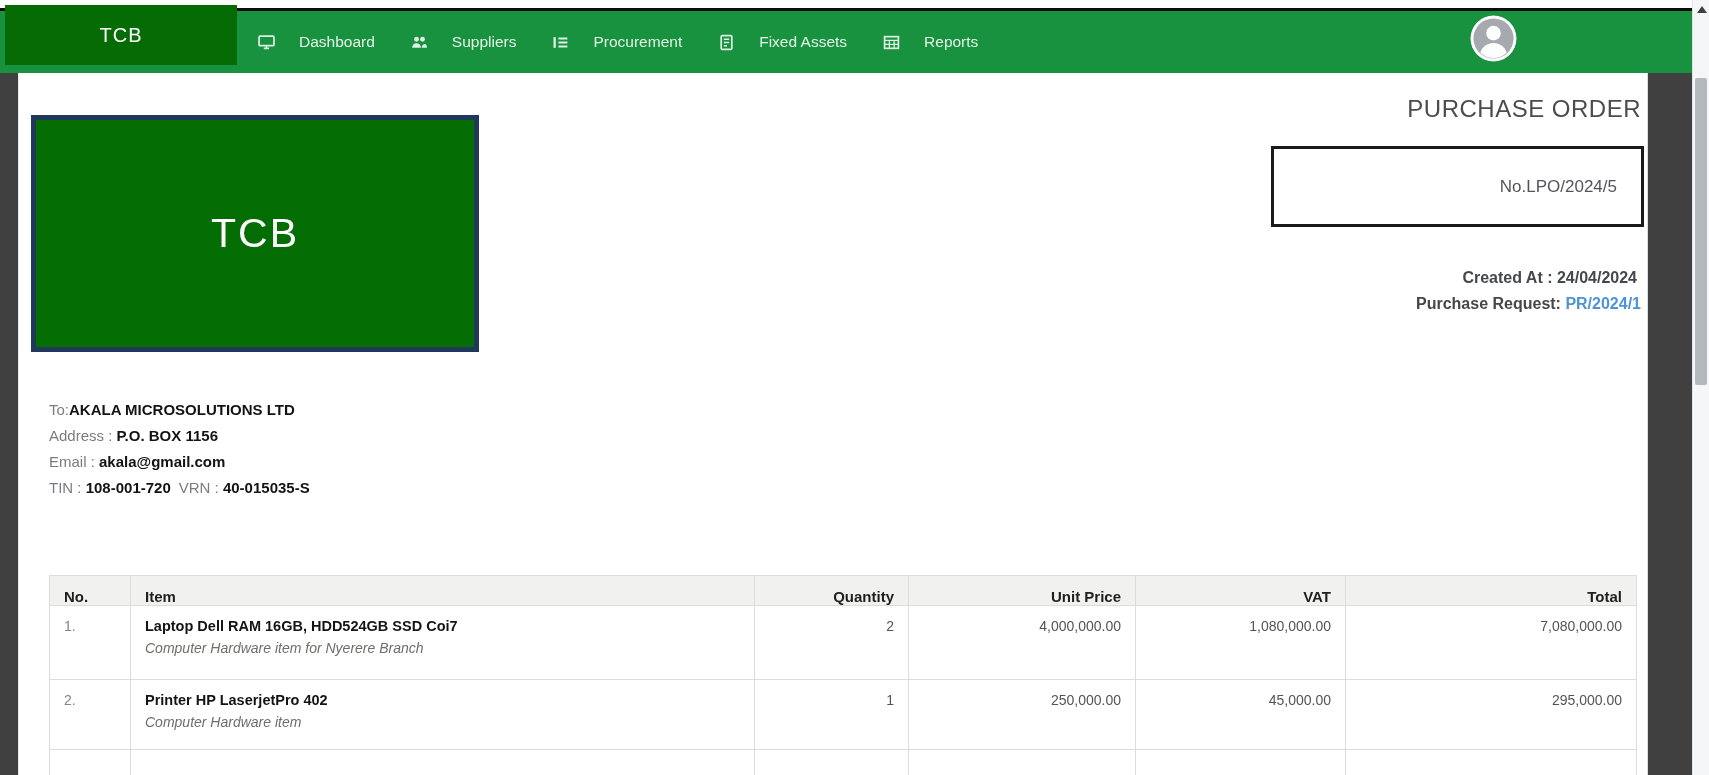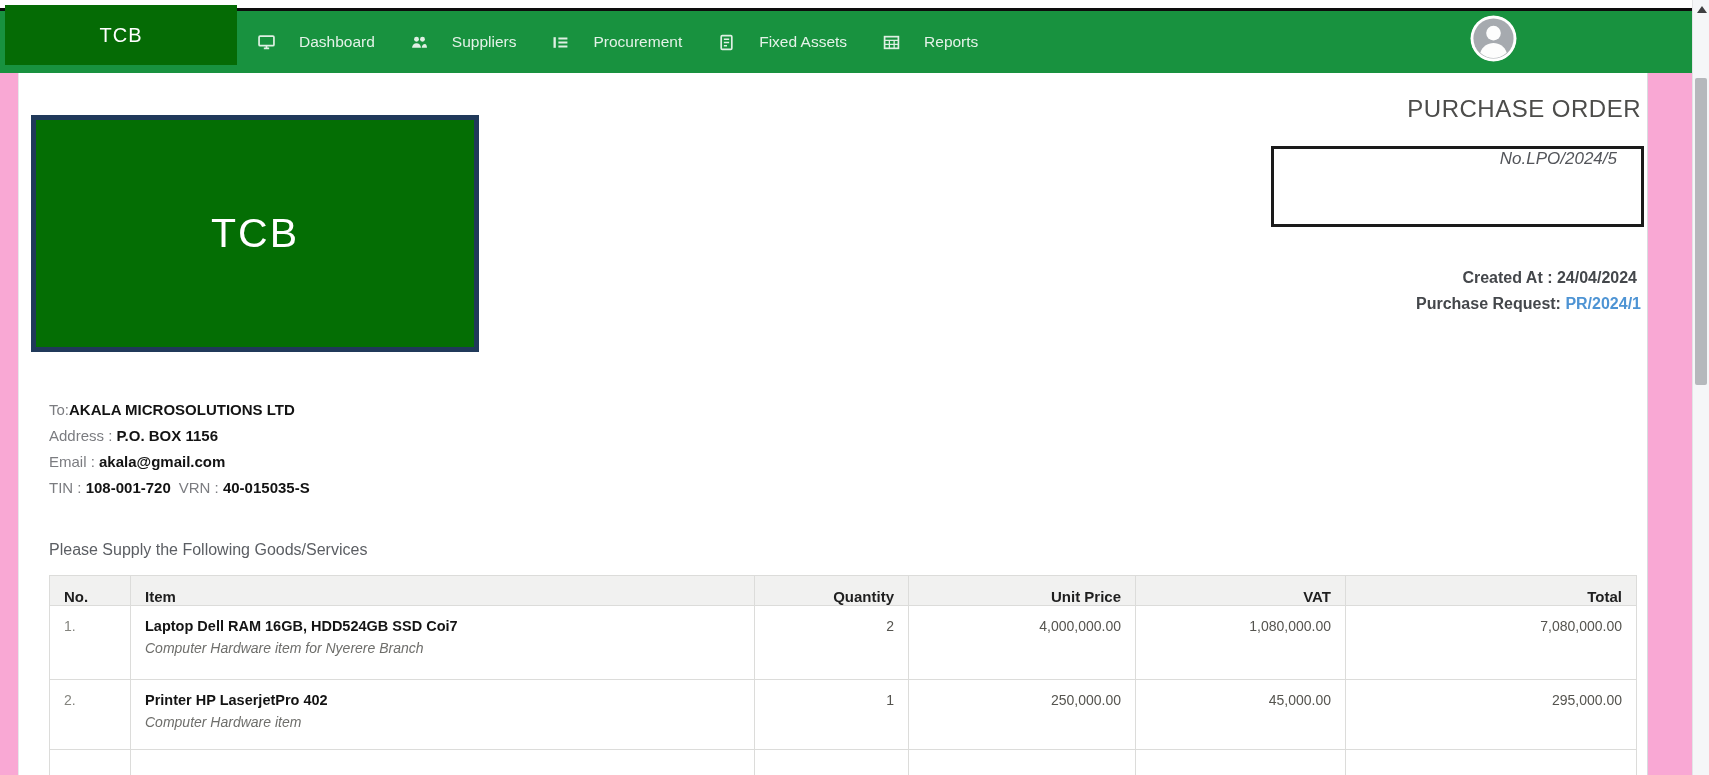--- a/index.html
+++ b/index.html
@@ -1,18 +1,18 @@
 <!DOCTYPE html>
 <html><head>
 <meta charset="utf-8">
 <style>
   * { margin:0; padding:0; box-sizing:border-box; }
   html,body { width:1709px; height:775px; }
   body { font-family:"Liberation Sans", sans-serif; }
-  .page { position:relative; width:1709px; height:775px; background:#f9a8d4; overflow:hidden; }
+  .page { position:relative; width:1709px; height:775px; background:#404040; overflow:hidden; }
 
   
   .top-white { position:absolute; left:0; top:0; width:1692px; height:8px; background:#ffffff; }
   .top-black { position:absolute; left:0; top:8px; width:1692px; height:3px; background:#0d0d0d; }
   .navbar { position:absolute; left:0; top:11px; width:1692px; height:62px; background:#18923f;
             display:flex; align-items:center; }
   .brand-box { position:absolute; left:5px; top:-6px; width:232px; height:60px; background:#056b05;
                display:flex; align-items:center; justify-content:center; z-index:3;
                color:#ffffff; font-size:20px; letter-spacing:1px; }
   .nav-items { position:absolute; left:258px; top:0; height:62px; display:flex; align-items:center; gap:36px; }
@@ -32,22 +32,22 @@
   .doc { position:absolute; left:18px; top:73px; width:1630px; height:702px; background:#ffffff;
          border-left:1px solid #e6e9ec; border-right:1px solid #d9dce0; overflow:hidden; }
 
   .logo-box { position:absolute; left:12px; top:42px; width:448px; height:237px;
               background:#046e04; border:5px solid #20395a;
               display:flex; align-items:center; justify-content:center;
               color:#ffffff; font-size:41px; font-weight:500; letter-spacing:2px; }
 
   .po-title { position:absolute; top:22px; right:6px; font-size:24px; color:#4c4c4a; letter-spacing:0.5px;text-align:center; }
   .po-number-box { position:absolute; top:73px; right:3px; width:373px; height:81px; border:3px solid #1a1a1a;
-                   display:flex; align-items:flex-start; justify-content:flex-end; padding-right:24px;
-                   font-size:17px; color:#53555a;font-style:italic; }
+                   display:flex; align-items:center; justify-content:flex-end; padding-right:24px;
+                   font-size:17px; color:#53555a; }
   .created-at { position:absolute; top:196px; right:10px; font-size:16px; font-weight:600; color:#44474b; }
   .pr-line { position:absolute; top:222px; right:6px; font-size:16px; font-weight:600; color:#44474b; }
   .pr-link { color:#4e94d4; text-decoration:none; cursor:pointer; }
 
   .supplier { position:absolute; left:30px; top:328px; font-size:15px; }
   .supplier .line { margin-bottom:9px; }
   .lbl { color:#7b7c80; font-weight:400; }
   .val { color:#131313; font-weight:700; }
   .vrn-gap { display:inline-block; width:8px; }
 
@@ -166,21 +166,20 @@
         <span class="lbl">Address : </span><span class="val">P.O. BOX 1156</span>
       </div>
       <div class="line">
         <span class="lbl">Email : </span><span class="val">akala@gmail.com</span>
       </div>
       <div class="line">
         <span class="lbl">TIN : </span><span class="val">108-001-720</span><span class="vrn-gap"></span><span class="lbl">VRN : </span><span class="val">40-015035-S</span>
       </div>
     </div>
 
-    <div class="instruction">Please Supply the Following Goods/Services</div>
 
     <table class="po-table">
       <colgroup>
         <col style="width:81px">
           <col style="width:624px">
           <col style="width:154px">
         <col style="width:227px">
           <col style="width:210px">
           <col style="width:291px">
       </colgroup>

